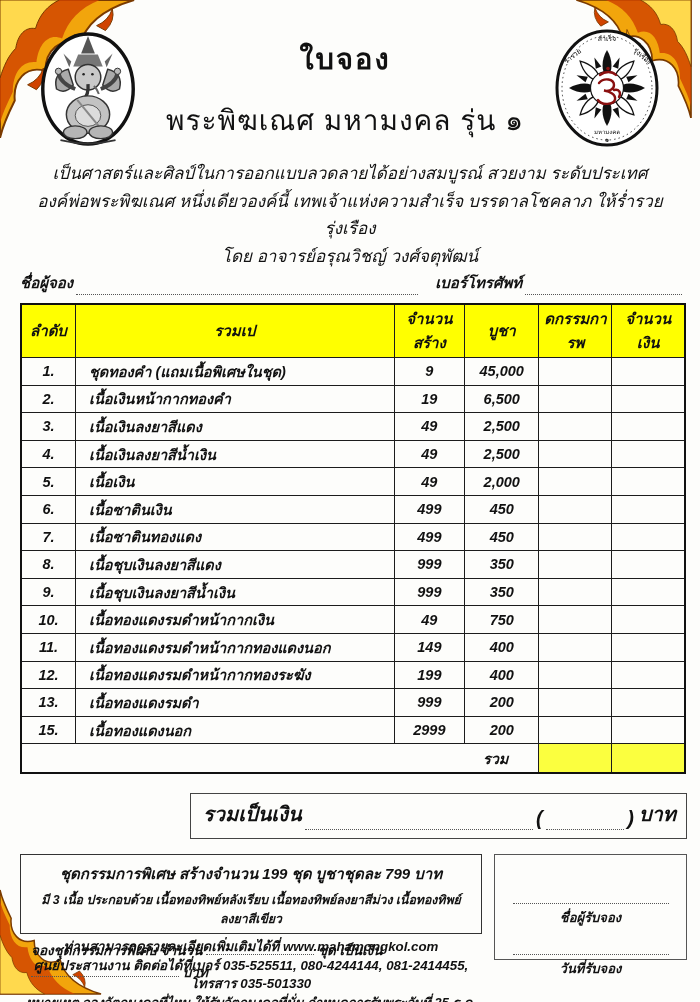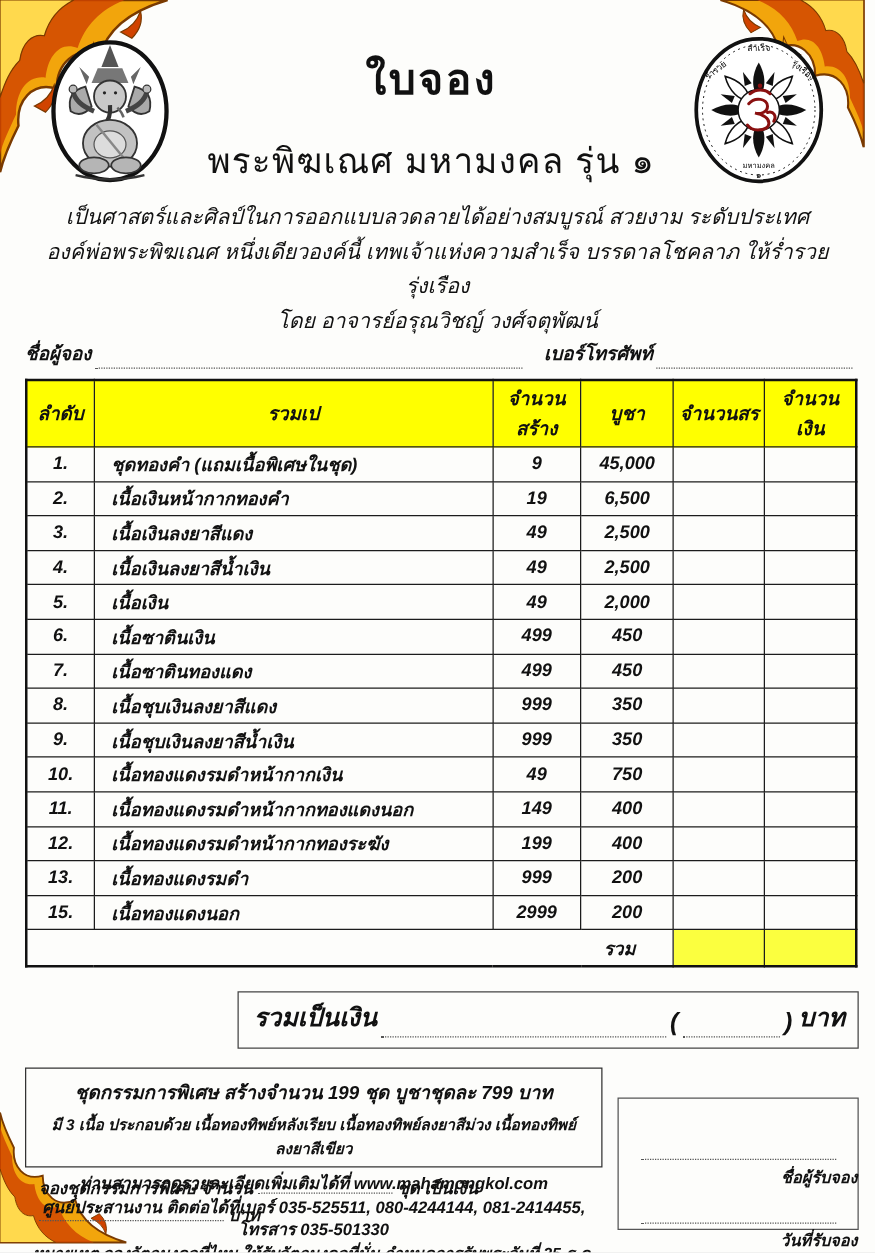--- a/index.html
+++ b/index.html
@@ -9,21 +9,21 @@
     background:#fdfdfb; overflow:hidden;
     font-family:"Liberation Sans","DejaVu Sans",sans-serif; color:#111;
   }
   .corner { position:absolute; z-index:0; }
   .content { position:absolute; inset:0; z-index:1; }
 
   
   .emblem { position:absolute; left:38px; top:30px; }
   .seal   { position:absolute; left:552px; top:26px; }
   .titles { position:absolute; left:130px; top:36px; width:430px; text-align:center; }
-  .title    { font-size:34px; font-weight:700; letter-spacing:2px; }
+  .title    { font-size:29px; font-weight:700; letter-spacing:2px; }
   .subtitle { font-size:28px; font-weight:400; margin-top:16px; letter-spacing:1px;text-align:center; }
 
   
   .intro { position:absolute; left:18px; top:160px; width:664px; text-align:center;
            font-size:17px; line-height:1.62; font-weight:400; font-style:italic; }
 
   
   .form-line { position:absolute; left:20px; top:271px; width:665px;
                display:flex; align-items:flex-end; font-size:15px; font-weight:700; font-style:italic; }
   .dots { flex:1; border-bottom:1.6px dotted #555; height:15px; margin:0 3px; }
@@ -62,21 +62,21 @@
   .w110 { width:108px; } .w150 { width:148px; }
 
   
   .contact { position:absolute; left:20px; top:939px; width:462px; text-align:center;
              font-size:13.3px; font-weight:700; font-style:italic; line-height:1.18; }
   .contact .ln { margin-bottom:3px; }
   .contact .note { font-size:12.8px; margin-top:2px; }
 
   
   .receipt-box { position:absolute; left:494px; top:854px; width:193px; height:106px;
-                 border:1.7px solid #555; text-align:right; font-style:italic;margin-top:24px; }
+                 border:1.7px solid #555; text-align:center; font-style:italic; }
   .sig-line { border-bottom:1.7px dotted #555; width:156px; margin:0 auto; }
   .sig1 { margin-top:48px; } .sig2 { margin-top:26px; }
   .sig-label { font-size:13px; font-weight:700; margin-top:3px; }
 </style>
 </head>
 <body>
 
 <div class="page">
 
   <svg class="corner" style="left:0;top:0" width="138" height="138" viewBox="0 0 140 140">
@@ -198,21 +198,21 @@
         <col style="width:11.2%">
           <col style="width:11%">
           <col style="width:11%">
       </colgroup>
       <thead>
         <tr>
           <th>ลำดับ</th>
           <th>รวมเป</th>
           <th>จำนวนสร้าง</th>
           <th>บูชา</th>
-          <th>จำนวนสร</th>
+          <th>ดกรรมการพ</th>
           <th>จำนวนเงิน</th>
         </tr>
       </thead>
       <tbody>
         <tr>
           <td class="c-no">1.</td>
           <td class="c-item">ชุดทองคำ (แถมเนื้อพิเศษในชุด)</td>
           <td class="c-num">9</td>
           <td class="c-num">45,000</td>
           <td></td>

